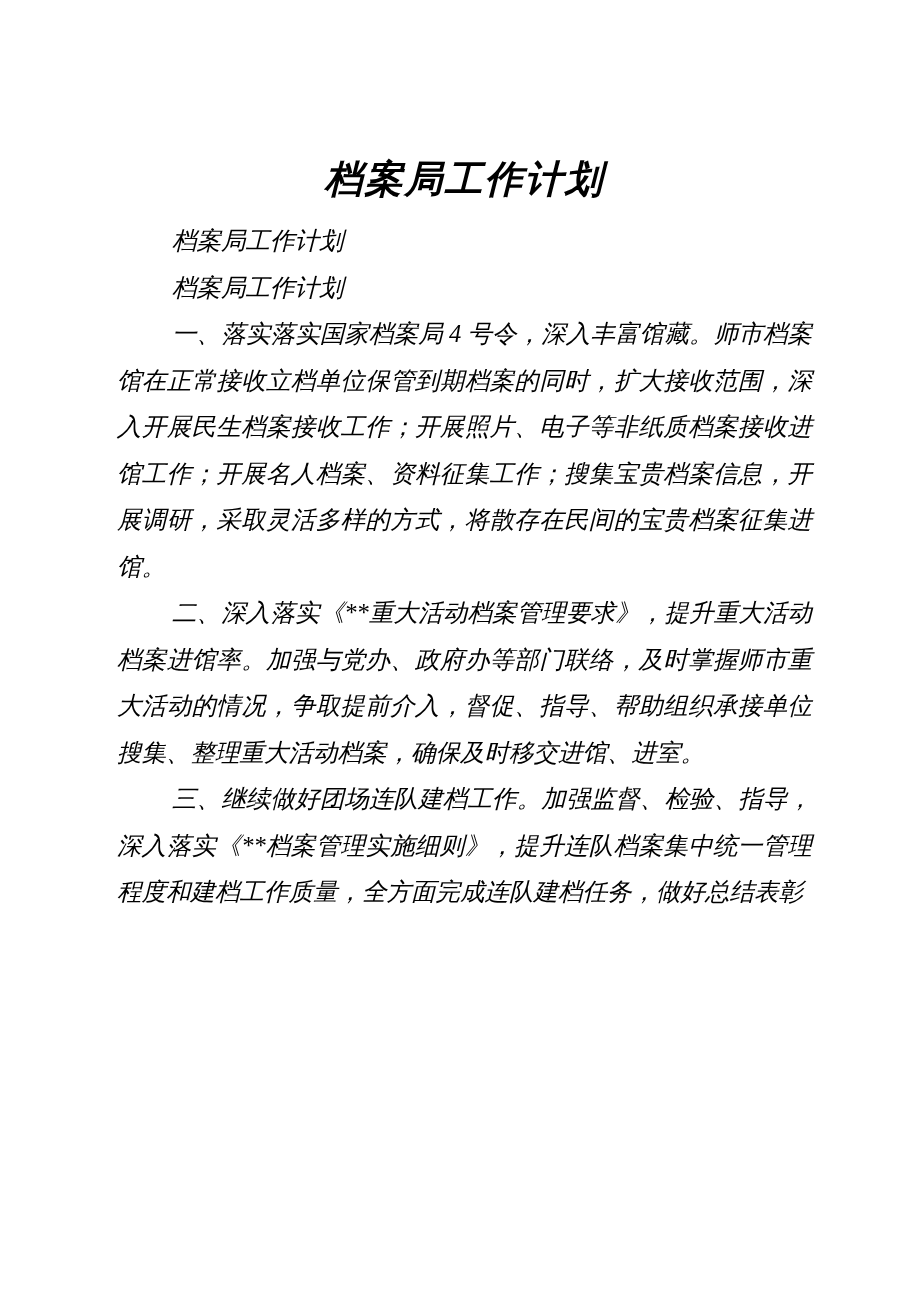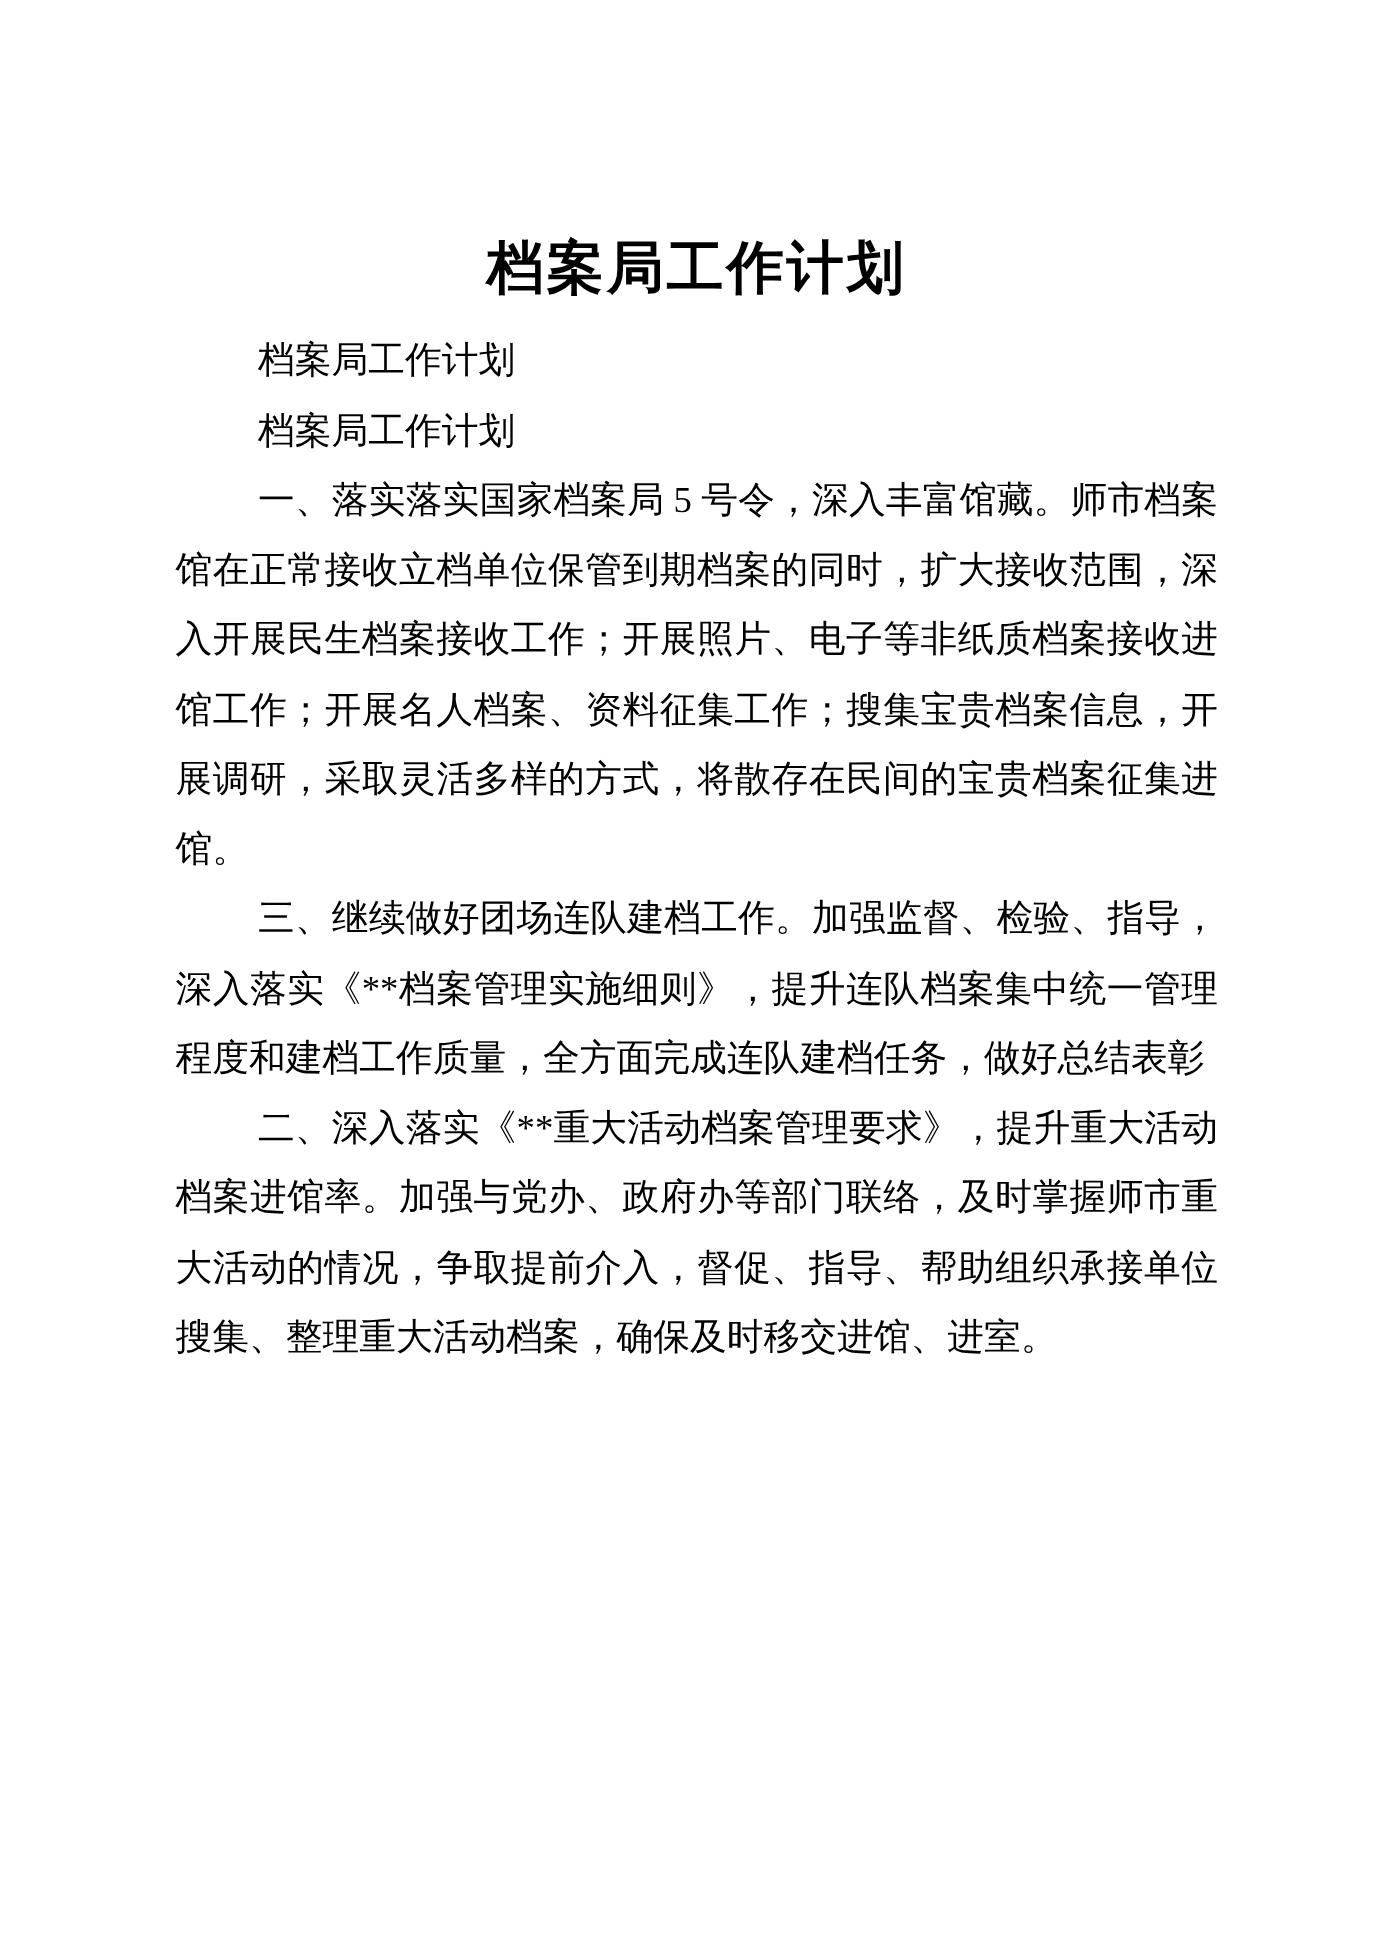--- a/index.html
+++ b/index.html
@@ -13,20 +13,21 @@
     color:var(--ink);
     font-family:"Liberation Serif", serif;
     overflow:hidden;
   }
   .doc-page{
     position:relative;
     width:920px;height:1302px;
     background:var(--bg);
     box-sizing:border-box;
     overflow:hidden;
+    font-style:italic;
   }
   .doc-content{
     position:absolute;
     left:117px;
     top:0;
     width:695px;
   }
   .doc-title{
     margin:0 0 16px 0;
     padding-top:156px;
@@ -48,17 +49,17 @@
   }
 </style>
 </head>
 <body>
 
 <div class="doc-page">
   <div class="doc-content">
     <h1 class="doc-title">档案局工作计划</h1>
     <p class="para">档案局工作计划</p>
     <p class="para">档案局工作计划</p>
-    <p class="para">一、落实落实国家档案局 5 号令，深入丰富馆藏。师市档案馆在正常接收立档单位保管到期档案的同时，扩大接收范围，深入开展民生档案接收工作；开展照片、电子等非纸质档案接收进馆工作；开展名人档案、资料征集工作；搜集宝贵档案信息，开展调研，采取灵活多样的方式，将散存在民间的宝贵档案征集进馆。</p>
+    <p class="para">一、落实落实国家档案局 4 号令，深入丰富馆藏。师市档案馆在正常接收立档单位保管到期档案的同时，扩大接收范围，深入开展民生档案接收工作；开展照片、电子等非纸质档案接收进馆工作；开展名人档案、资料征集工作；搜集宝贵档案信息，开展调研，采取灵活多样的方式，将散存在民间的宝贵档案征集进馆。</p>
+    <p class="para">二、深入落实《**重大活动档案管理要求》，提升重大活动档案进馆率。加强与党办、政府办等部门联络，及时掌握师市重大活动的情况，争取提前介入，督促、指导、帮助组织承接单位搜集、整理重大活动档案，确保及时移交进馆、进室。</p>
     <p class="para">三、继续做好团场连队建档工作。加强监督、检验、指导，深入落实《**档案管理实施细则》，提升连队档案集中统一管理程度和建档工作质量，全方面完成连队建档任务，做好总结表彰</p>
-    <p class="para">二、深入落实《**重大活动档案管理要求》，提升重大活动档案进馆率。加强与党办、政府办等部门联络，及时掌握师市重大活动的情况，争取提前介入，督促、指导、帮助组织承接单位搜集、整理重大活动档案，确保及时移交进馆、进室。</p>
   </div>
 </div>
 
 </body></html>

